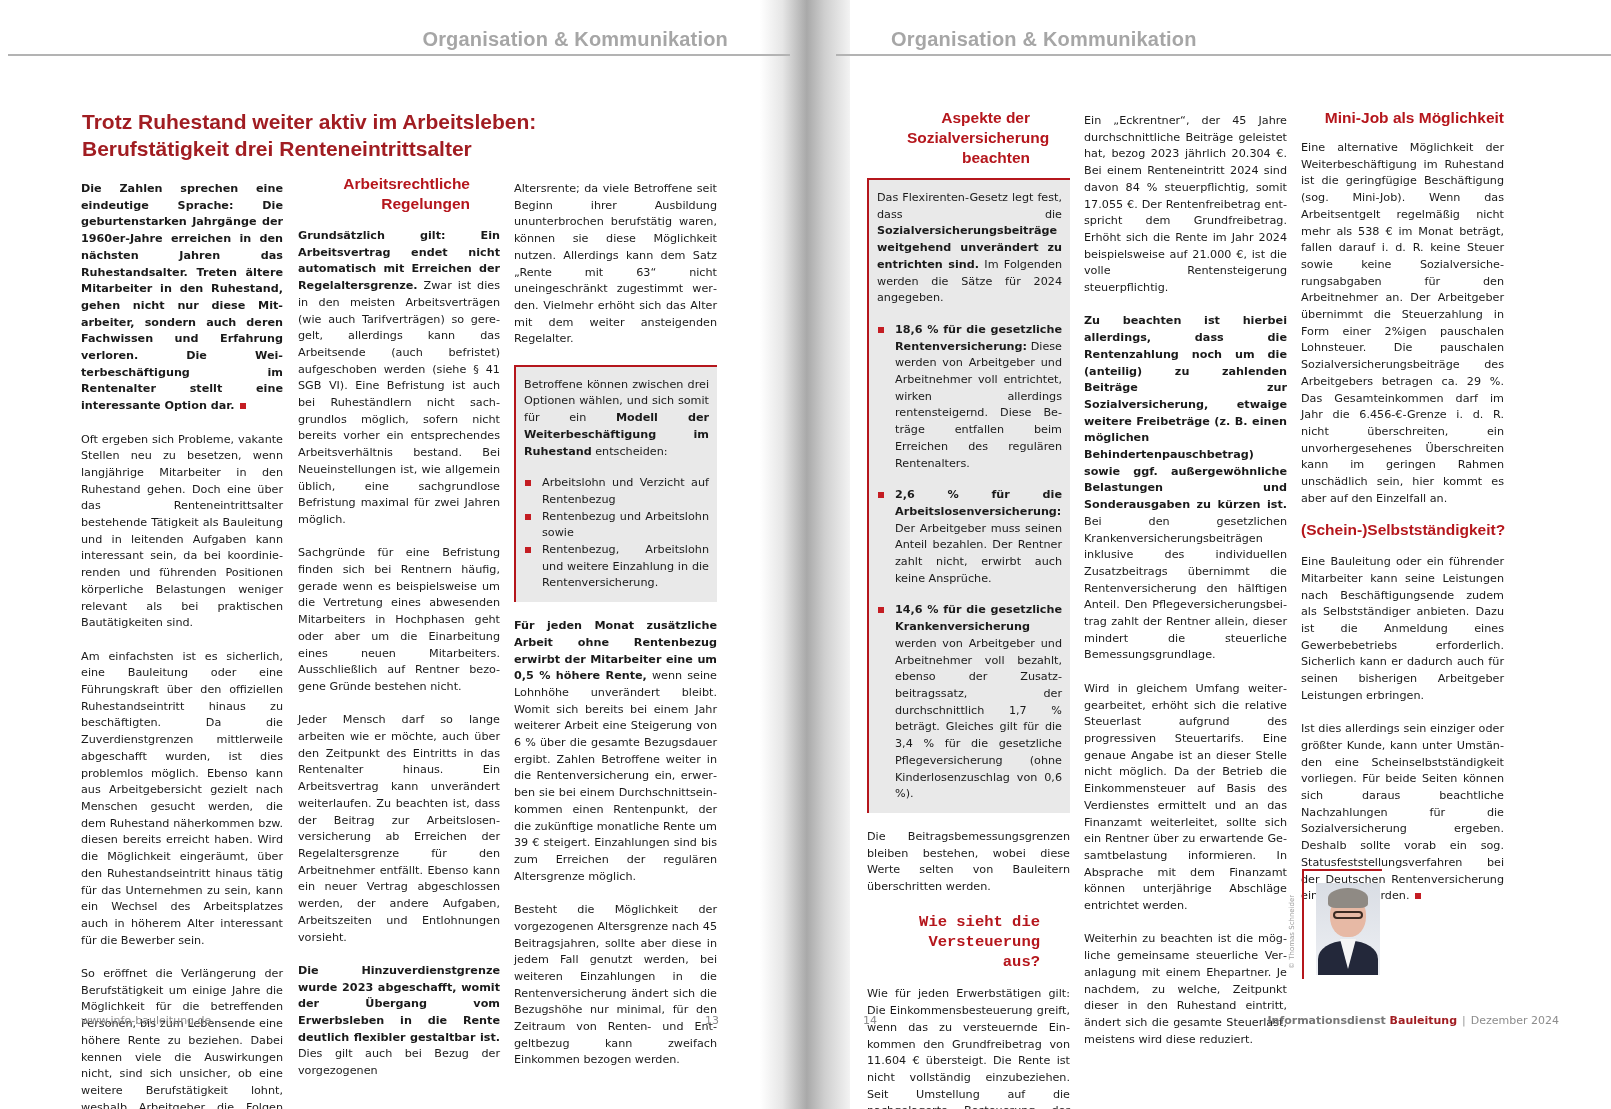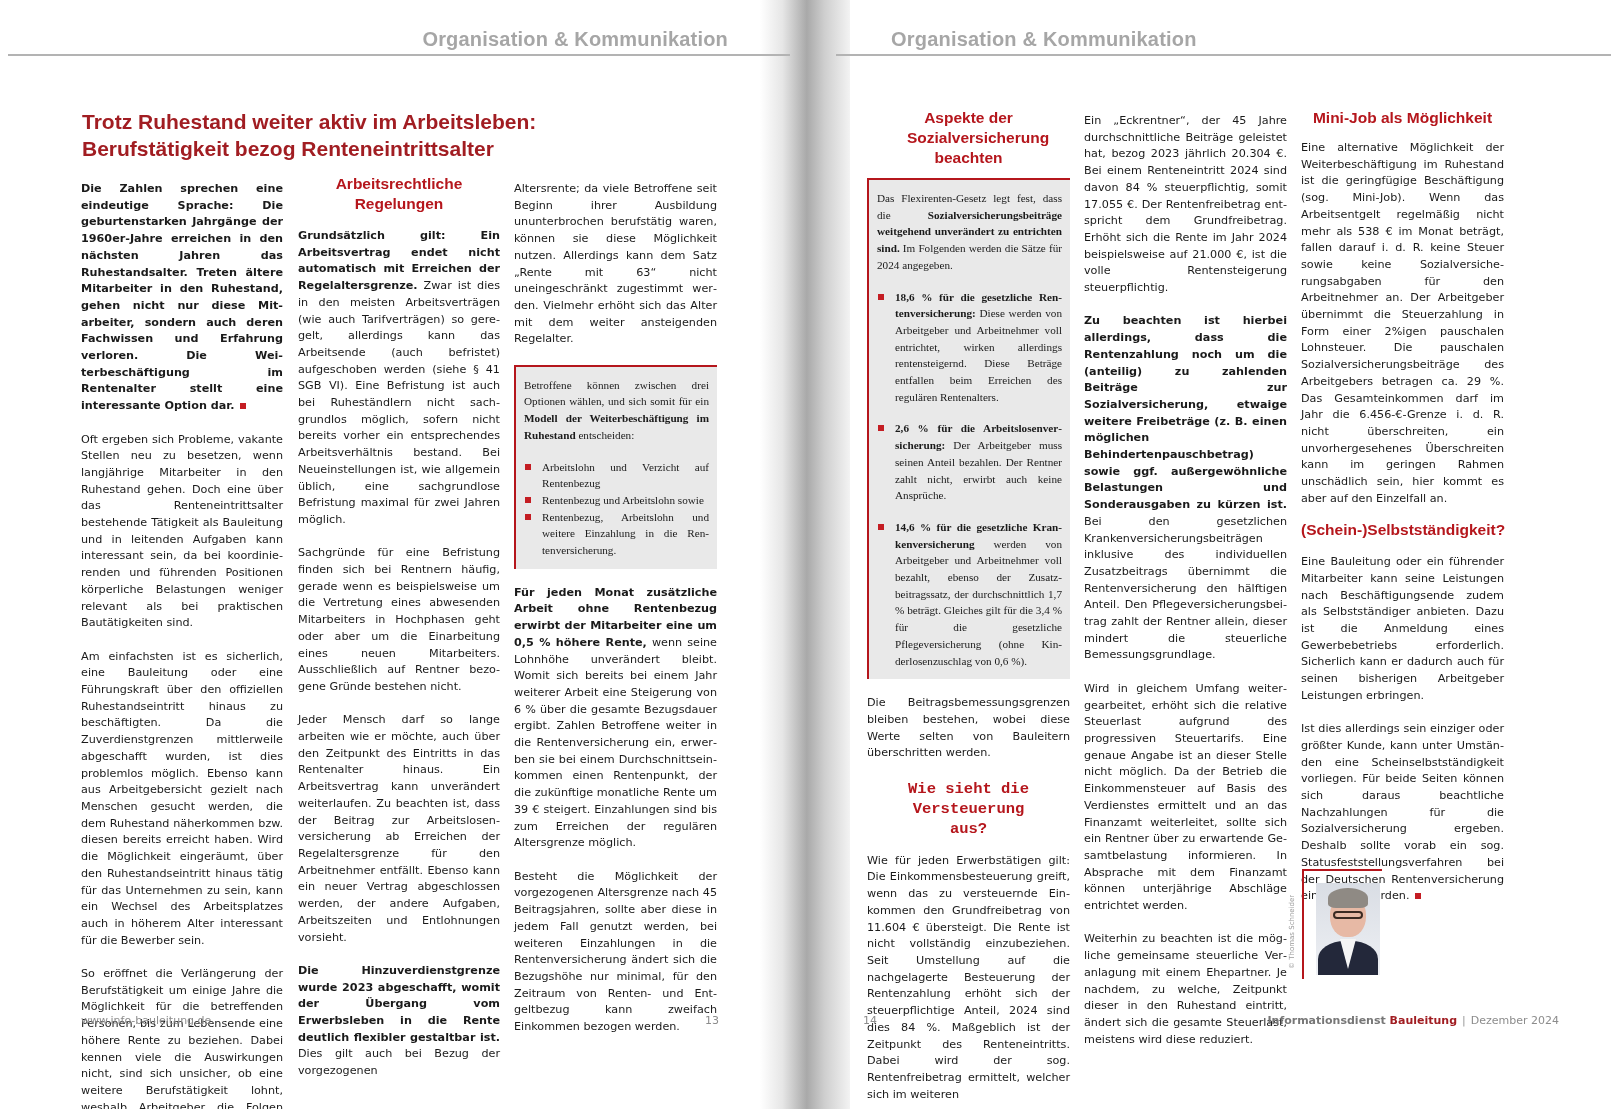--- a/index.html
+++ b/index.html
@@ -26,28 +26,28 @@
   .title {
     position: absolute; left: 74px; top: 108px; width: 560px;
     font-family: "Liberation Sans", sans-serif; font-weight: bold;
     font-size: 21px; line-height: 27px; color: #a11d22;
   }
   .col { position: absolute; font-size: 11.2px; line-height: 16.7px; text-align: justify; hyphens: manual; }
   .col p { margin-bottom: 16.7px; }
   .col b, .col strong { font-weight: bold; }
   .red-h {
     font-family: "Liberation Sans", sans-serif; font-weight: bold; color: #b5161c;
-    font-size: 15.5px; line-height: 20px; text-align: center; margin-bottom: 14px;
+    font-size: 15.5px; line-height: 20px; text-align: right; margin-bottom: 14px;
   }
   .red-h.left { text-align: left; }
   .end-mark { display: inline-block; width: 6px; height: 6px; background: #c41d23; margin-left: 6px; vertical-align: middle; }
 
   .infobox {
     background: #e9e9e9; border-top: 2px solid #b5161c; border-left: 2px solid #b5161c;
-    padding: 10px 8px 10px 8px; margin-bottom: 16px; font-family: Liberation Serif, serif;
+    padding: 10px 8px 10px 8px; margin-bottom: 16px;
   }
   .infobox p { margin-bottom: 15px; }
   .infobox ul { list-style: none; }
   .infobox li { position: relative; padding-left: 18px; }
   .infobox li::before {
     content: ""; position: absolute; left: 1px; top: 5px; width: 6px; height: 6px; background: #c41d23;
   }
   .infobox.big li { margin-bottom: 15px; padding-left: 18px; }
   .infobox.big li:last-child { margin-bottom: 0; }
 
@@ -84,21 +84,21 @@
 <div class="spread">
 
   <div class="gutter"></div>
 
   <div class="page left">
     <div class="section-header">Organisation &amp; Kommunikation</div>
     <div class="header-rule"></div>
 
     <h1 class="title">
       <span>Trotz Ruhestand weiter aktiv im Arbeitsleben:</span><br>
-      <span>Berufstätigkeit bezog Renteneintrittsalter</span>
+      <span>Berufstätigkeit drei Renteneintrittsalter</span>
     </h1>
 
     <div class="col" style="left:73px; top:181px; width:202px;">
       <p><b>Die Zahlen sprechen eine eindeutige Sprache: Die geburtenstarken Jahr­gänge der 1960er-Jahre erreichen in den nächsten Jahren das Ruhestands­alter. Treten ältere Mitarbeiter in den Ruhestand, gehen nicht nur diese Mit­arbeiter, sondern auch deren Fachwis­sen und Erfahrung verloren. Die Wei­terbeschäftigung im Rentenalter stellt eine interessante Option dar.</b><span class="end-mark"></span></p>
       <p>Oft ergeben sich Probleme, vakante Stellen neu zu besetzen, wenn lang­jährige Mitarbeiter in den Ruhestand gehen. Doch eine über das Renten­eintrittsalter bestehende Tätigkeit als Bauleitung und in leitenden Aufgaben kann interessant sein, da bei koordinie­renden und führenden Positionen kör­perliche Belastungen weniger relevant als bei praktischen Bautätigkeiten sind.</p>
       <p>Am einfachsten ist es sicherlich, eine Bauleitung oder eine Führungskraft über den offiziellen Ruhestandsein­tritt hinaus zu beschäftigten. Da die Zuverdienstgrenzen mittlerweile ab­geschafft wurden, ist dies problem­los möglich. Ebenso kann aus Arbeit­gebersicht gezielt nach Menschen gesucht werden, die dem Ruhestand näherkommen bzw. diesen bereits er­reicht haben. Wird die Möglichkeit ein­geräumt, über den Ruhestandseintritt hinaus tätig für das Unternehmen zu sein, kann ein Wechsel des Arbeitsplat­zes auch in höherem Alter interessant für die Bewerber sein.</p>
       <p>So eröffnet die Verlängerung der Be­rufstätigkeit um einige Jahre die Mög­lichkeit für die betreffenden Personen, bis zum Lebensende eine höhere Ren­te zu beziehen. Dabei kennen viele die Auswirkungen nicht, sind sich unsi­cher, ob eine weitere Berufstätigkeit lohnt, weshalb Arbeitgeber die Folgen kennen und aufzeigen sollten.</p>
     </div>
 
     <div class="col" style="left:290px; top:174px; width:202px;">

